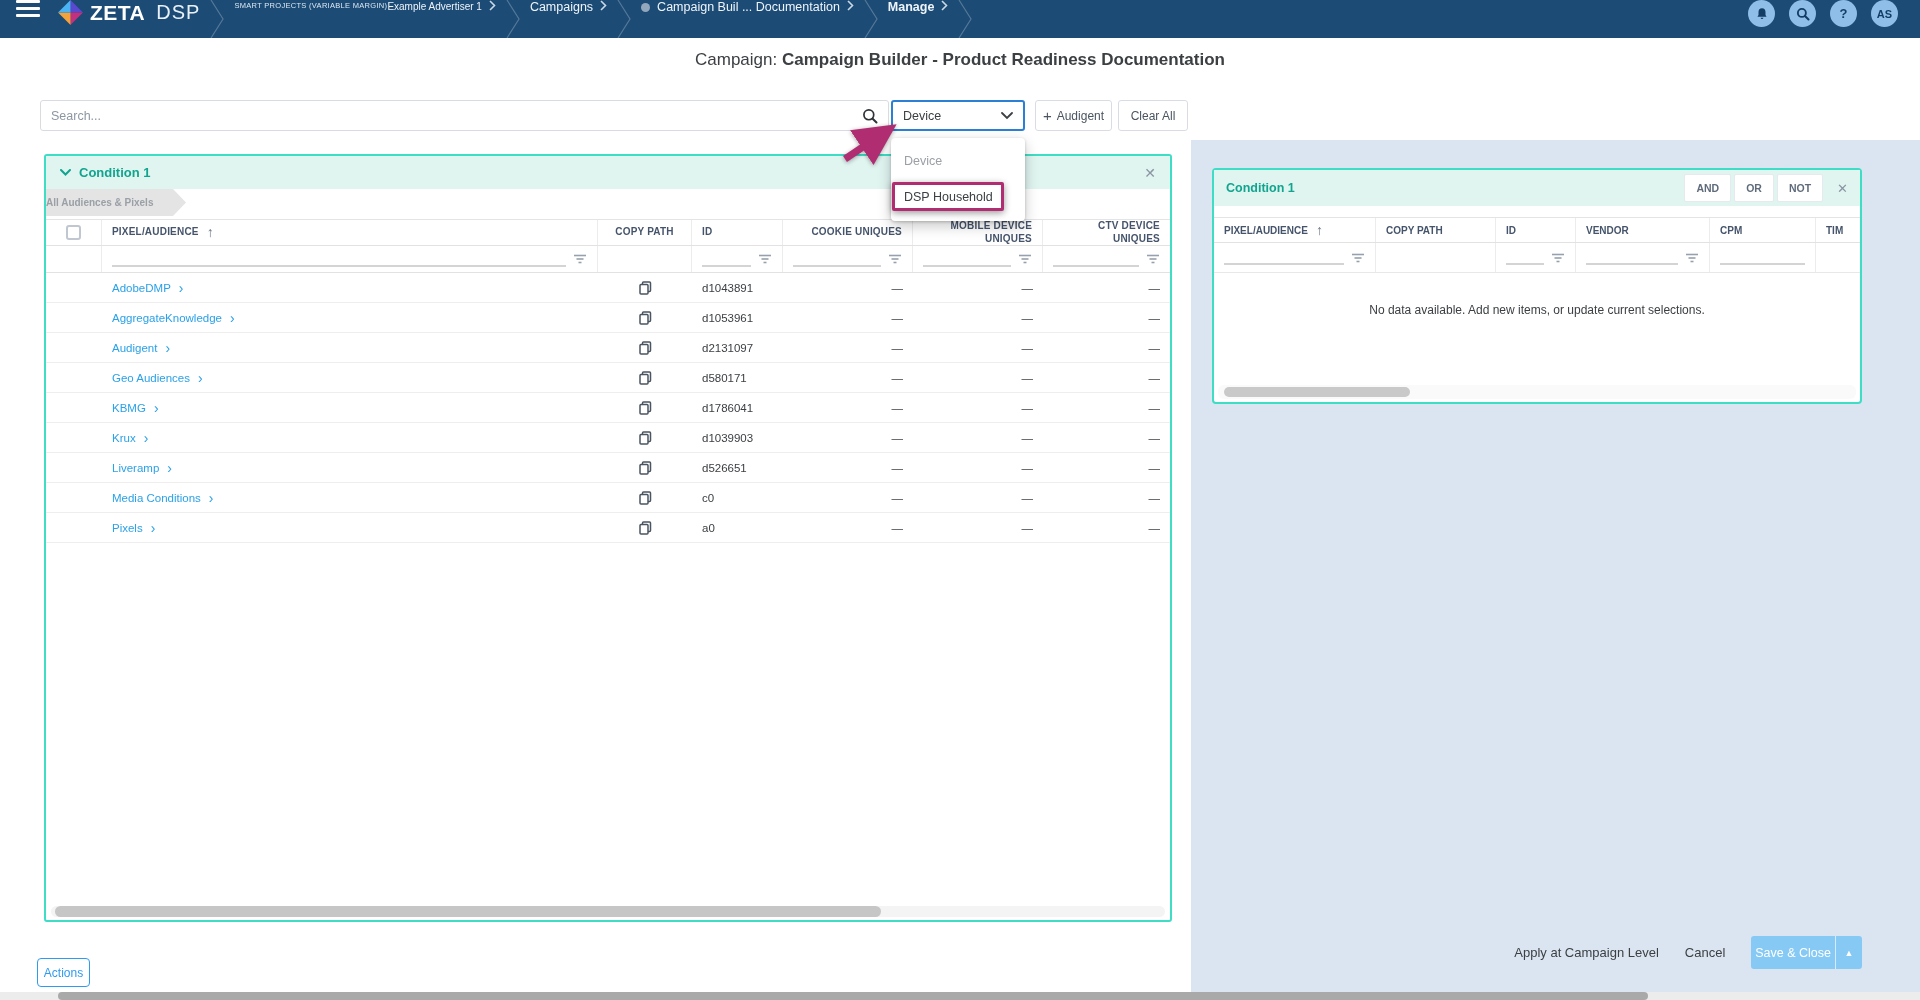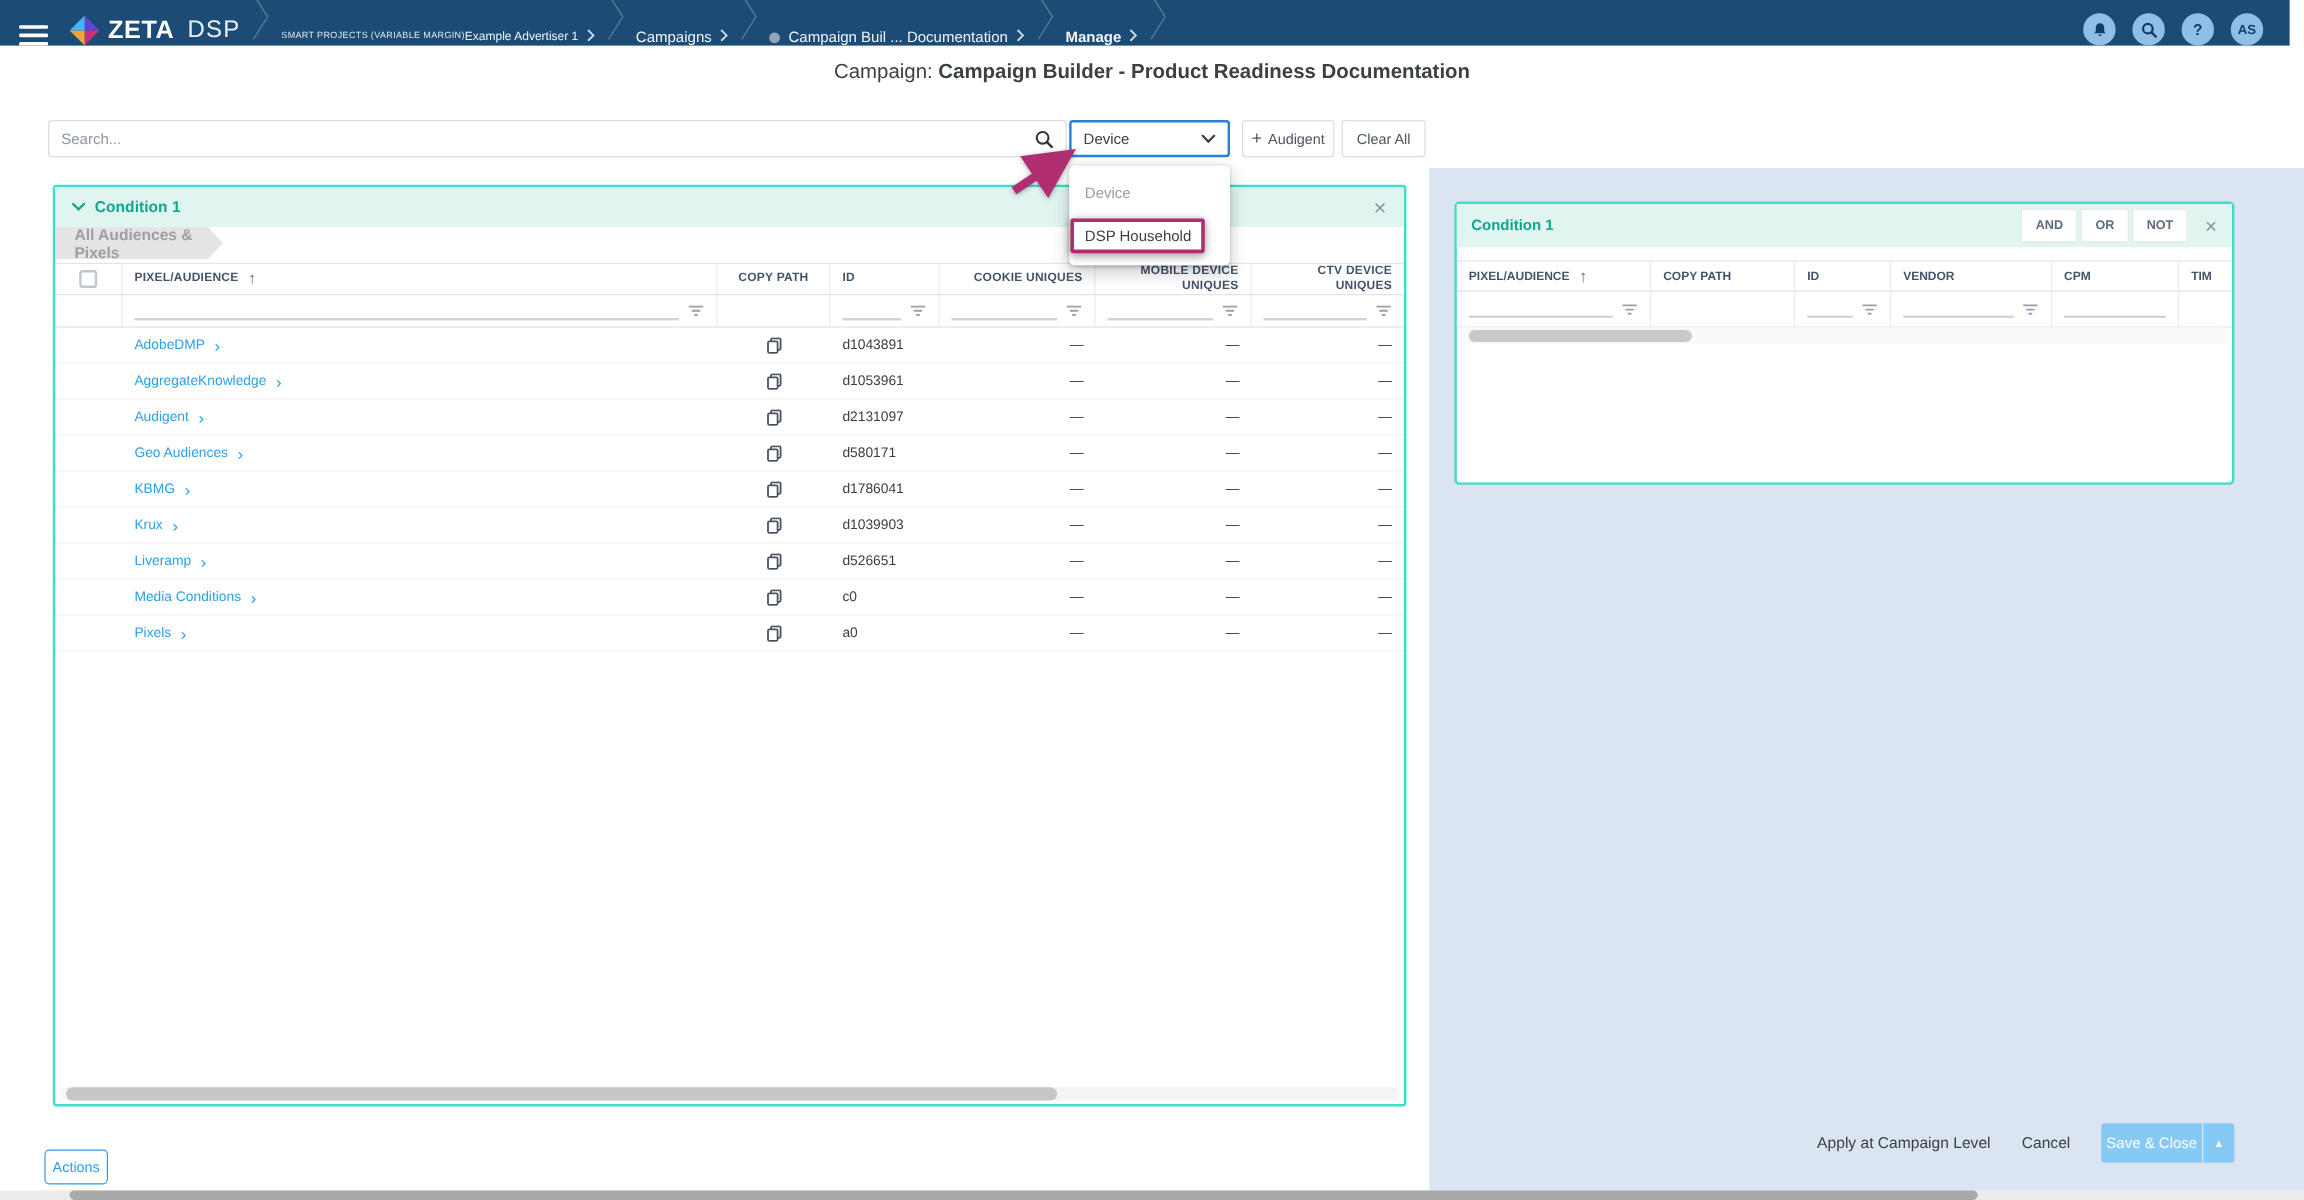--- a/index.html
+++ b/index.html
@@ -1,21 +1,21 @@
 <!DOCTYPE html>
 <html style="--navbar-bg: #1c4b75; --teal-border: #3eddc5; --teal-header-bg: #e0f4f0; --teal-text: #11a58f; --link-blue: #2aa1e8; --select-border: #2b7fd4; --magenta: #b12d72; --right-bg: #dbe5f1; --save-btn: #86c9f5;"><head>
 <meta charset="utf-8">
 <style>
   *{margin:0;padding:0;box-sizing:border-box}
   html,body{background:#fff}
   body{font-family:"Liberation Sans",sans-serif;}
   .screen{position:relative;width:1920px;height:1000px;overflow:hidden;background:#fff}
 
   
-  .navbar{position:absolute;top:0;left:0;right:12px;height:38px;background:var(--navbar-bg);display:flex;align-items:flex-end;color:#fff;z-index:50}
+  .navbar{position:absolute;top:0;left:0;right:0;height:38px;background:var(--navbar-bg);display:flex;align-items:flex-start;color:#fff;z-index:50}
   .hamburger{margin-left:16px;width:24px;display:flex;flex-direction:column;gap:4px;cursor:pointer}
   .hamburger span{display:block;height:3px;background:#fff;border-radius:1px}
   .logo-wrap{display:flex;align-items:center;margin-left:18px;gap:7px}
   .brand{font-size:21px;font-weight:800;letter-spacing:.5px}
   .brand-suffix{font-size:20px;font-weight:400;letter-spacing:1px;margin-left:4px;color:#e9f1f8}
   .crumb-sep{margin:0 10px;flex:0 0 auto}
   .crumb{display:flex;align-items:center;gap:7px;font-size:12.5px;color:#eef4fa;cursor:pointer}
   .crumb .two-line{display:flex;flex-direction:row;line-height:1.25}
   .crumb .tiny{font-size:7.5px;letter-spacing:.3px;color:#dce8f3}
   .crumb .main{font-size:10px}
@@ -57,21 +57,21 @@
   .close-x{margin-left:auto;color:#8a94a2;font-size:14px;cursor:pointer}
   .sort-arrow{color:#6b7684;font-weight:400;font-size:14px;margin-left:8px}
   .filter-underline{flex:1;height:15px;border-bottom:2px solid #d4d4d4}
   .filter-glyph{margin-left:7px;color:#97a0ad;display:flex;cursor:pointer}
 
   
   .left-panel{position:absolute;left:44px;top:154px;width:1128px;height:768px;border:2px solid var(--teal-border);border-radius:3px;background:#fff;display:flex;flex-direction:column;z-index:5}
   .lp-header{height:33px;background:var(--teal-header-bg);display:flex;align-items:center;padding:0 14px;gap:8px;flex:0 0 auto}
   .chev-down{color:var(--teal-text);display:flex}
   .tab-row{height:30px;display:flex;align-items:flex-start;flex:0 0 auto}
-  .arrow-tab{width:140px;height:27px;background:#e4e4e4;clip-path:polygon(0 0,calc(100% - 13px) 0,100% 50%,calc(100% - 13px) 100%,0 100%);display:flex;align-items:center;padding:0 16px;font-size:13px;font-weight:700;color:#9aa0a6;cursor:pointer}
+  .arrow-tab{width:140px;height:27px;background:#e4e4e4;clip-path:polygon(0 0,calc(100% - 13px) 0,100% 50%,calc(100% - 13px) 100%,0 100%);display:flex;align-items:center;padding:0 0;font-size:10px;font-weight:700;color:#9aa0a6;cursor:pointer}
   .thead{display:flex;height:27px;border-top:1px solid #e4e4e4;border-bottom:1px solid #e2e2e2;flex:0 0 auto}
   .thead .cell{font-size:10px;font-weight:700;color:#45546b;letter-spacing:.2px;display:flex;align-items:center;padding:0 10px;border-right:1px solid #ececec;line-height:1.25}
   .thead .cell:last-child{border-right:none}
   .tfilter{display:flex;height:27px;border-bottom:1px solid #e2e2e2;flex:0 0 auto}
   .tfilter .cell{display:flex;align-items:center;padding:0 10px;border-right:1px solid #ececec}
   .tfilter .cell:last-child{border-right:none}
   .trow{display:flex;height:30px;border-bottom:1px solid #eeeeee;flex:0 0 auto}
   .trow .cell{display:flex;align-items:center;padding:0 10px;font-size:11.5px;color:#3c4043}
   .co-cb{width:56px;justify-content:center}
   .co-1{width:496px}
@@ -605,20 +605,21 @@
               <line x1="3.5" y1="5" x2="10.5" y2="5" stroke="currentColor" stroke-width="1.6"></line>
               <line x1="5.5" y1="8.5" x2="8.5" y2="8.5" stroke="currentColor" stroke-width="1.6"></line>
             </svg>
           </span>
         </div>
       <div class="cell rc-5">
           <span class="filter-underline"></span>
         </div>
       <div class="cell rc-6"></div>
     </div>
+    <div class="rp-empty">No data available. Add new items, or update current selections.</div>
     <div class="rp-scroll">
         <div class="thumb"></div>
       </div>
   </div>
 
   <div class="actions-btn">
       <span>Actions</span>
     </div>
 
   <div class="footer-right">

